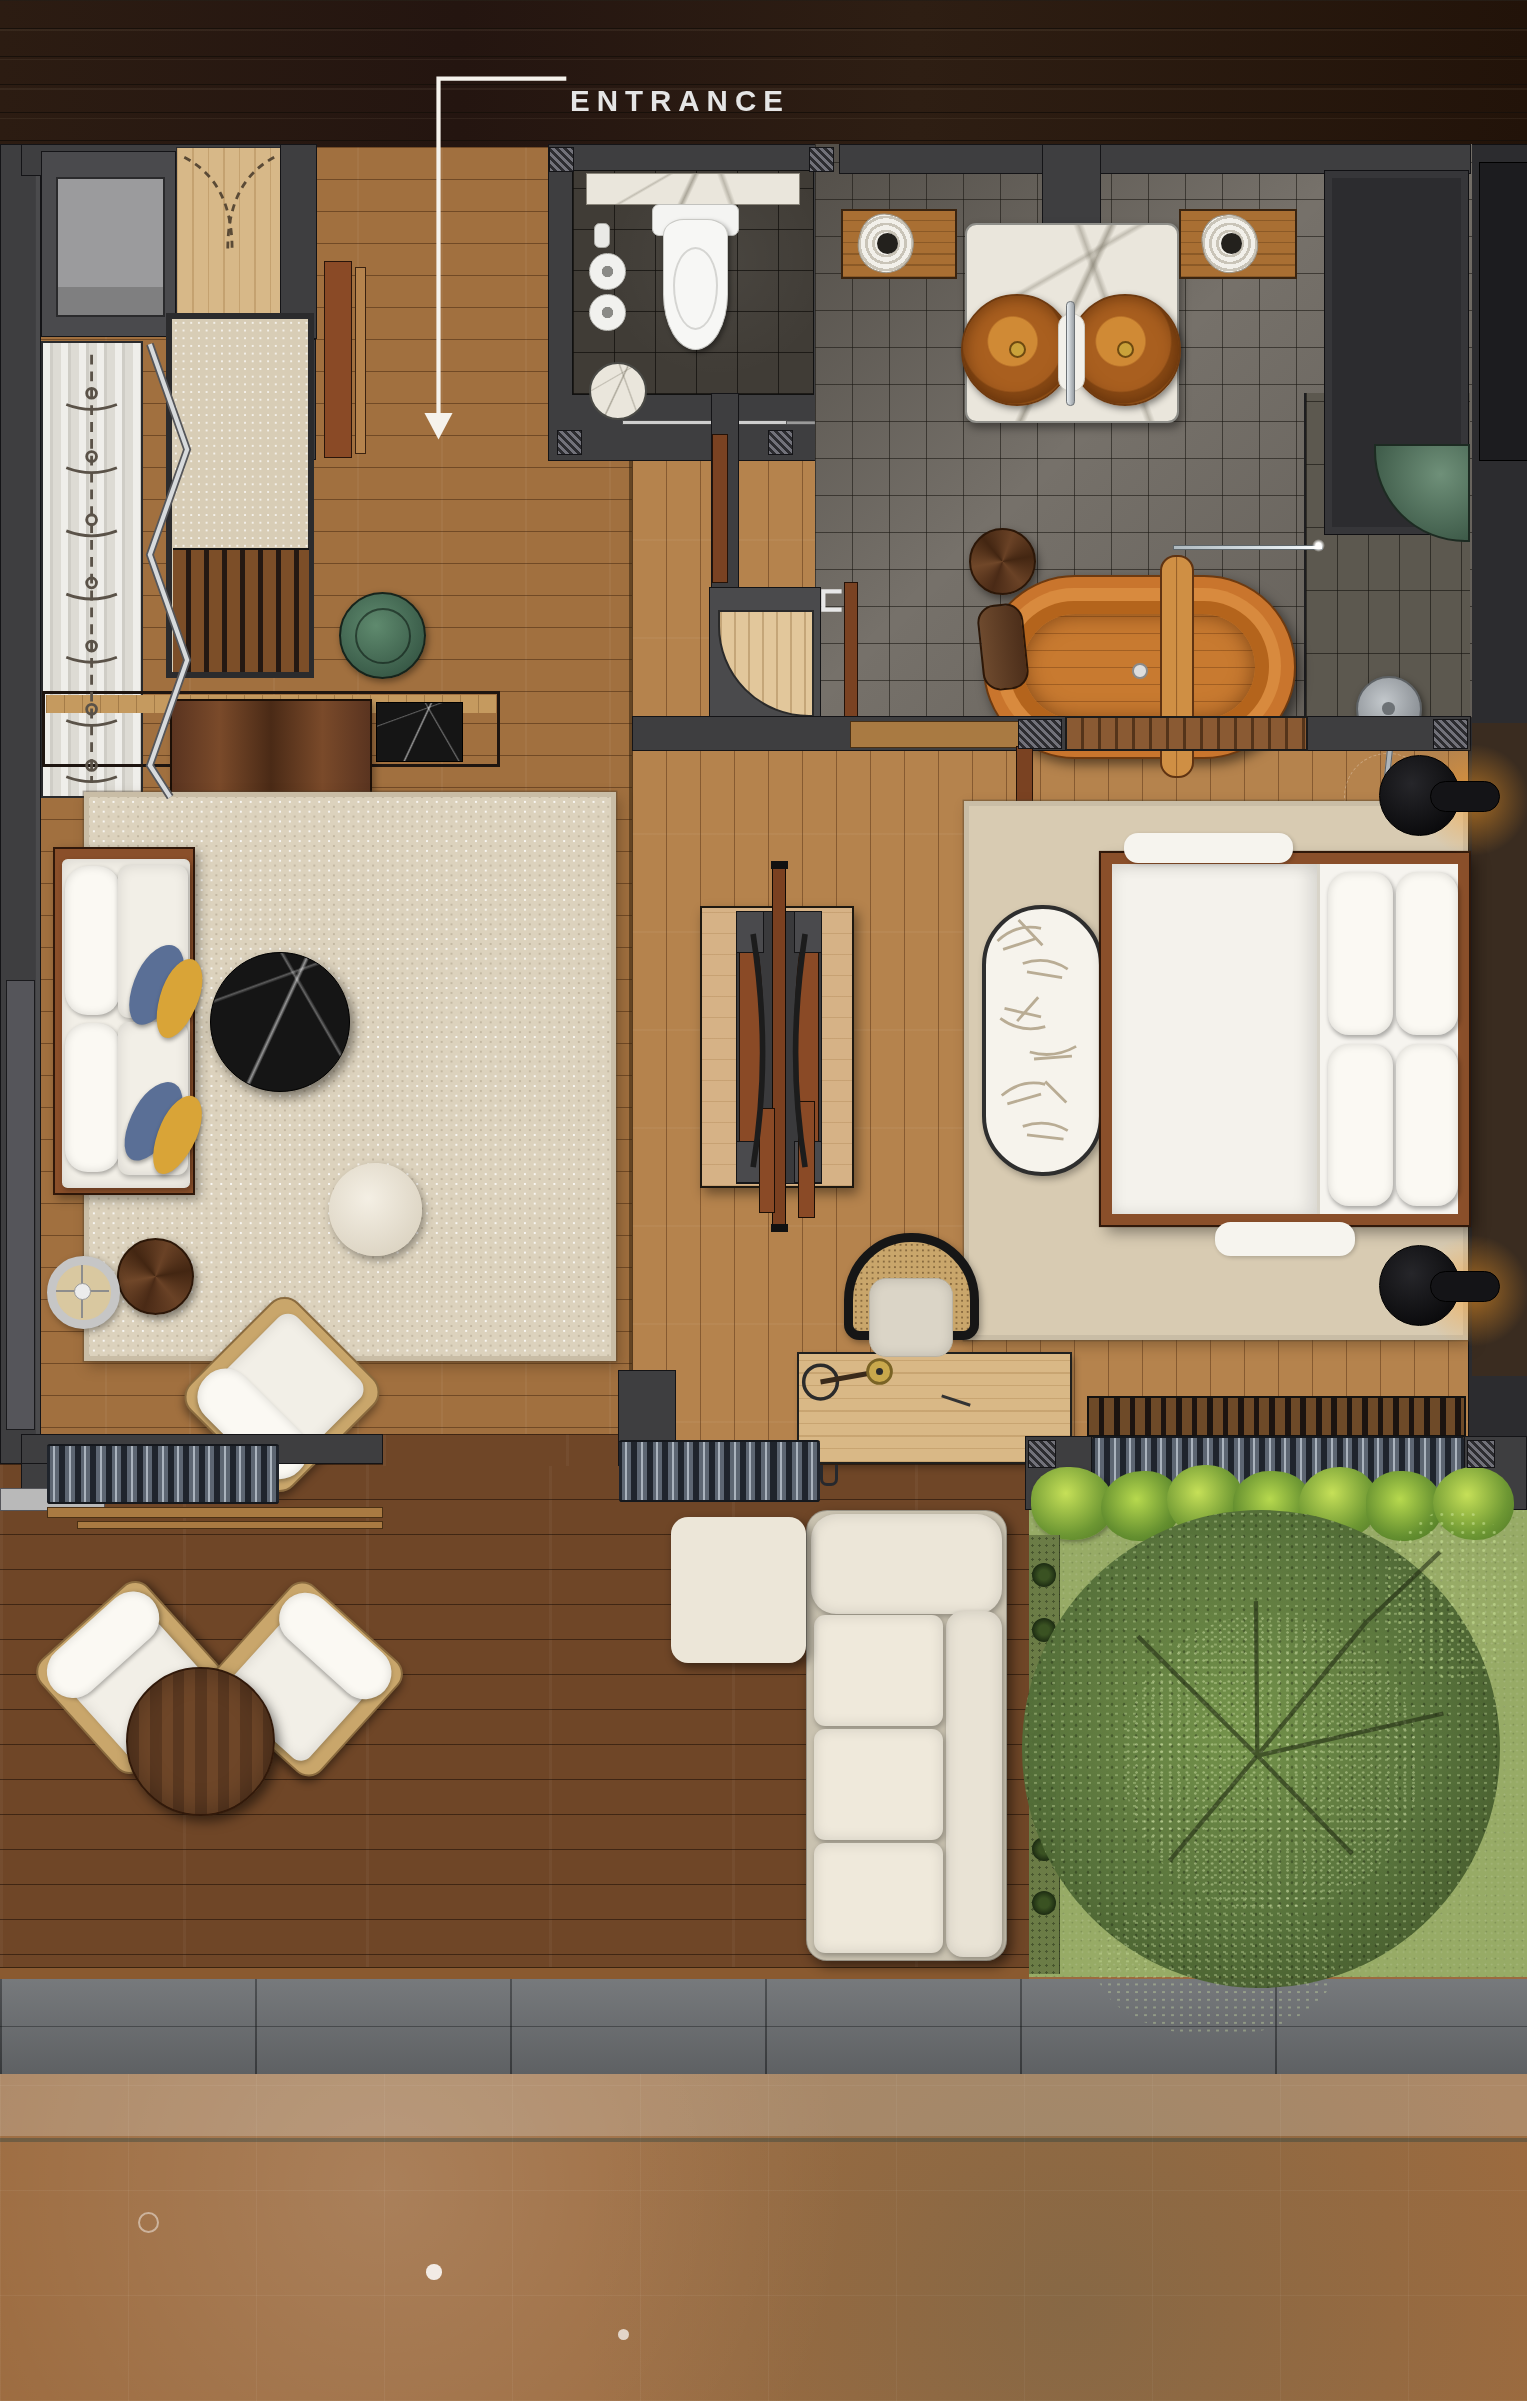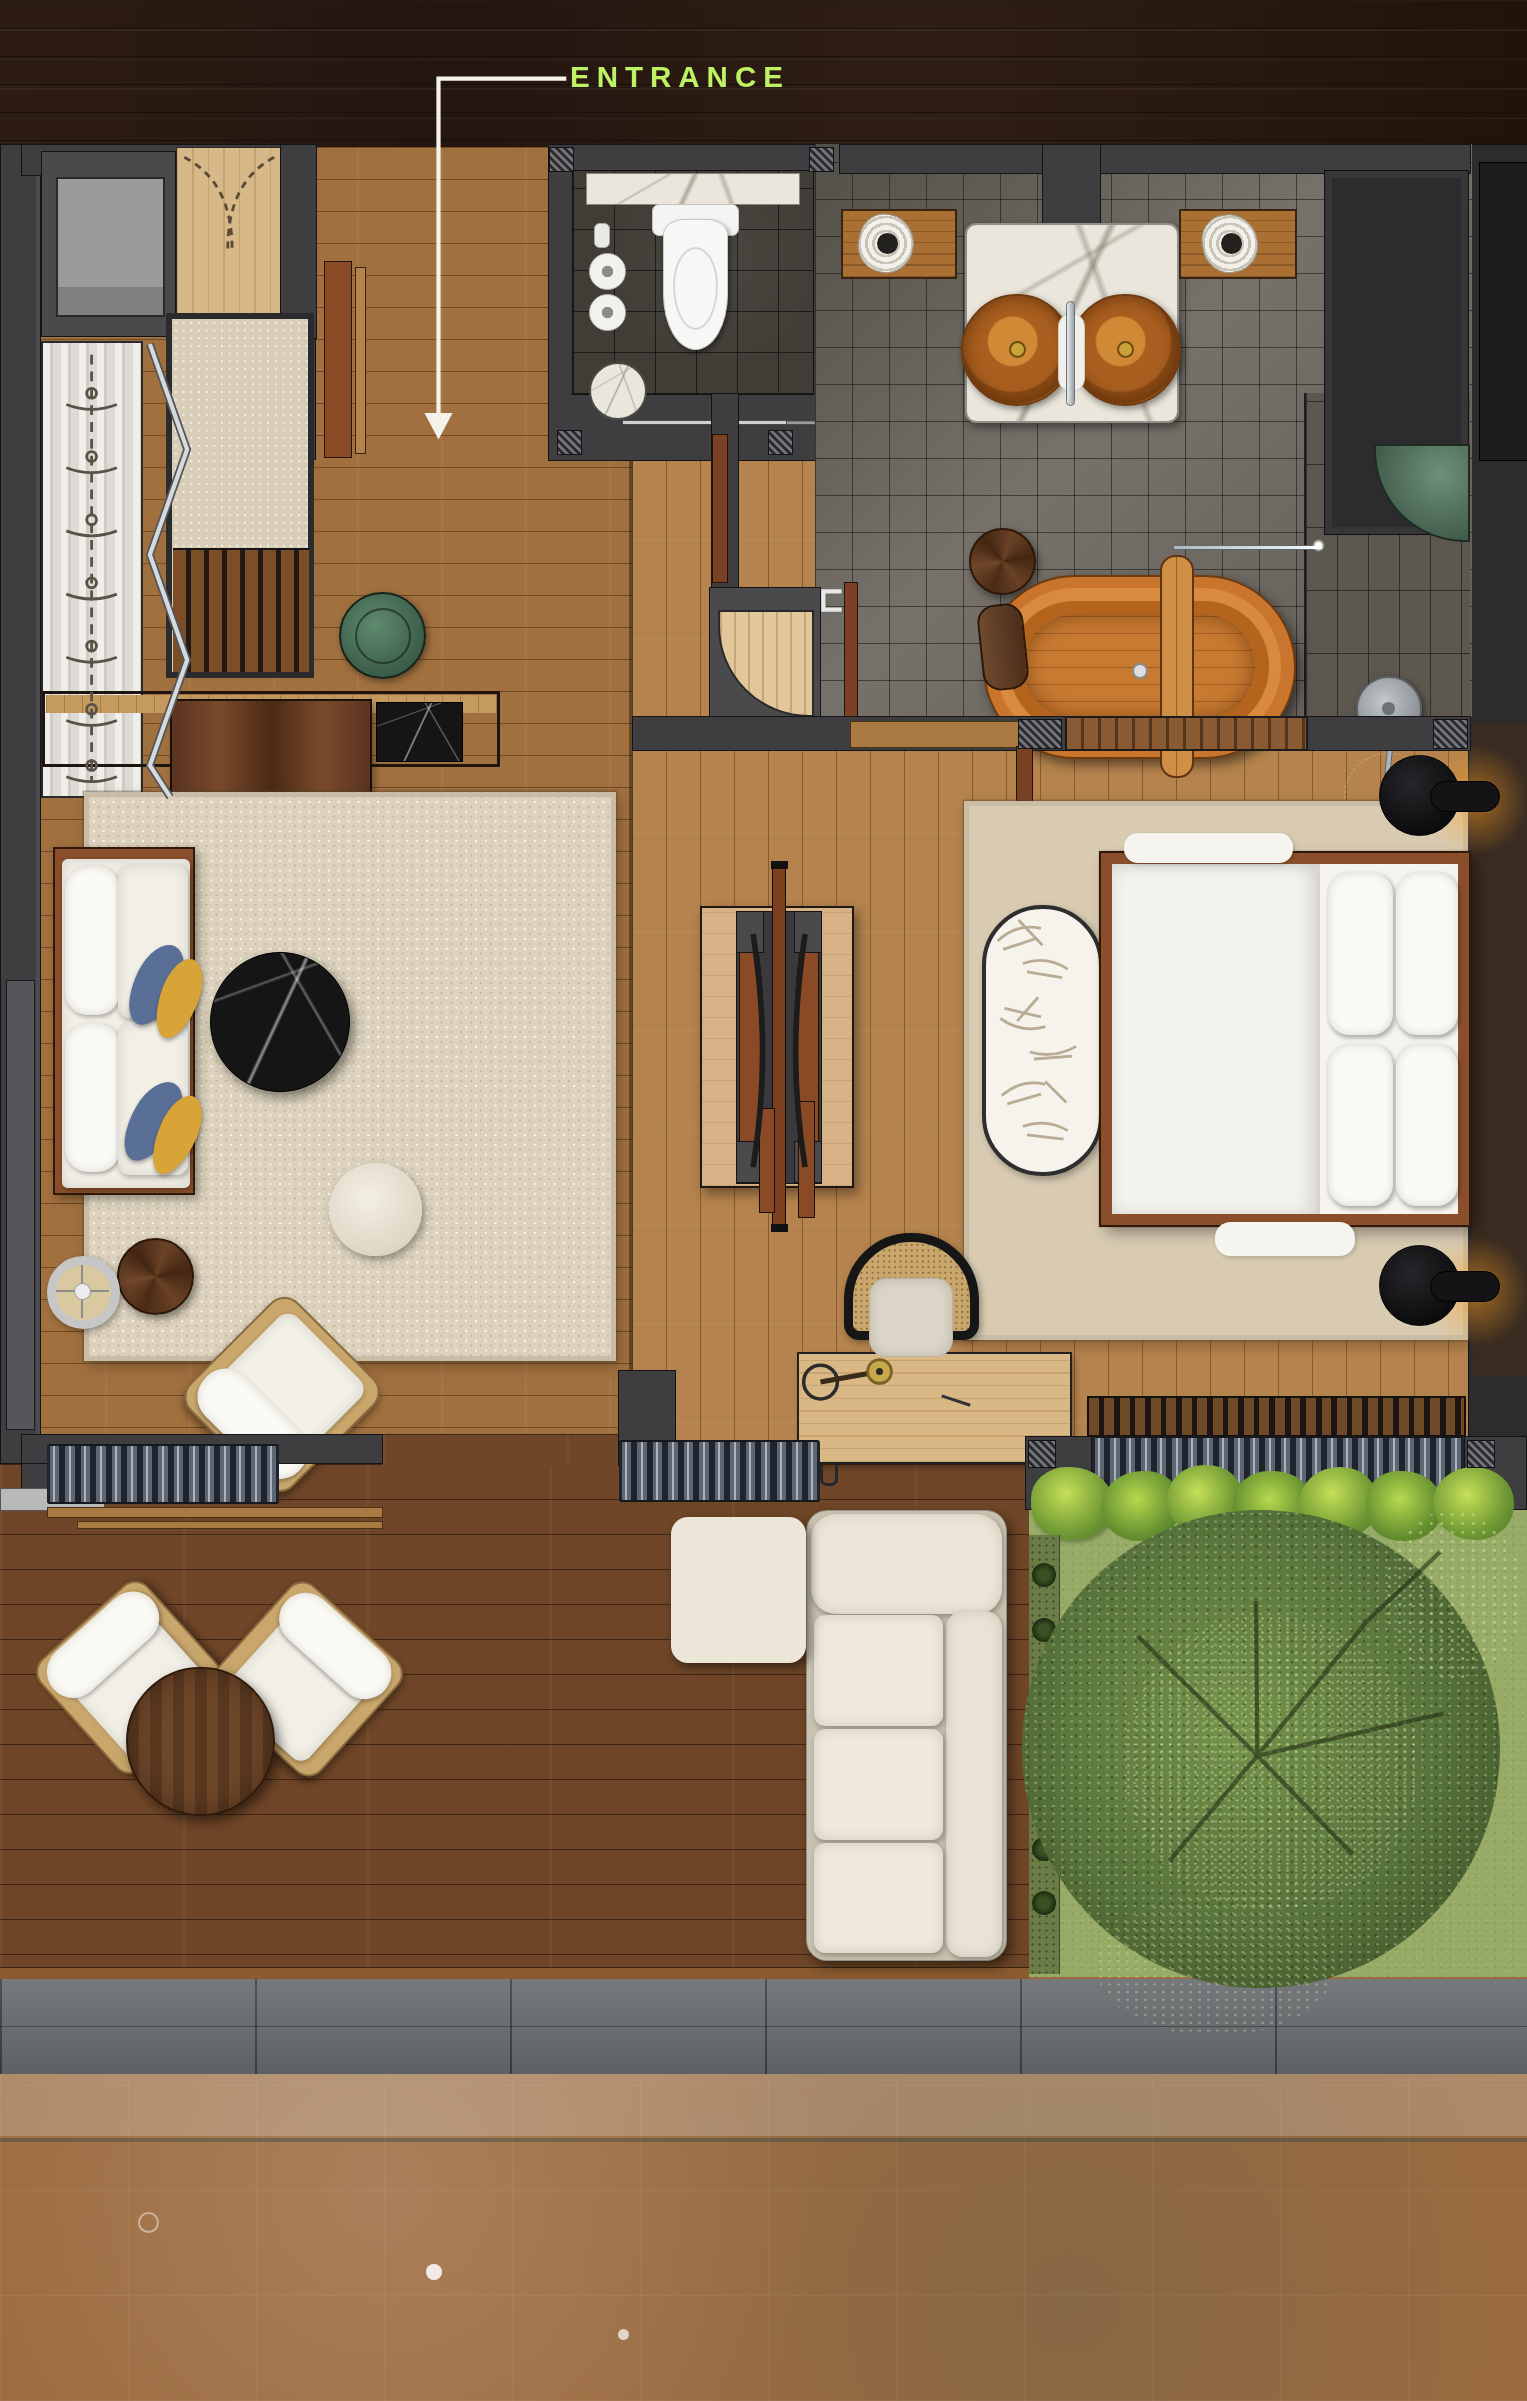--- a/index.html
+++ b/index.html
@@ -22,21 +22,21 @@
   .wall-dk{background:#2c2c2f;border:1.4px solid #101013;}
   .hatch{background:repeating-linear-gradient(45deg,#72727a 0 2.8px,#2c2c30 2.8px 5.6px);border:1.4px solid #141417;}
   .rug{background:#dcd2bd;background-image:radial-gradient(rgba(255,255,255,.8) 1.1px,transparent 1.5px),radial-gradient(rgba(120,105,80,.25) 1px,transparent 1.4px);background-size:9.8px 9.8px,9.8px 9.8px;background-position:0 0,4.9px 4.9px;border:5.6px solid #c9bda6;box-shadow:0 0 0 1.4px rgba(80,65,45,.4),4.2px 5.6px 12.6px rgba(60,40,20,.35);}
   .cushion{background:#f2efe7;box-shadow:inset 0 0 14px rgba(0,0,0,.12),1.4px 2.1px 5.6px rgba(0,0,0,.25);}
   .pillow{background:#fbf9f3;box-shadow:inset 0 0 9.8px rgba(0,0,0,.14),1.4px 2.1px 4.2px rgba(0,0,0,.3);}
   .wood-dark-round{background:conic-gradient(from 20deg,#6a4226,#432612,#6a4226,#4a2a16,#704729,#432612,#6a4226);border-radius:50%;border:2.1px solid #2c1708;box-shadow:2.8px 4.2px 8.4px rgba(0,0,0,.45);}
   .accordion{background:repeating-linear-gradient(90deg,#1f242c 0 2.8px,#5d6672 2.8px 6.3px,#aab3bd 6.3px 8.4px,#5d6672 8.4px 12px,#1f242c 12px 15.5px);border-top:2.8px solid #15181d;border-bottom:2.8px solid #15181d;border-radius:2.8px;}
   .thresh{background:#a97a42;border:1.4px solid #4a3014;}
   .marble-w{background:#eae6dc;background-image:linear-gradient(115deg,transparent 46%,rgba(120,115,100,.55) 48%,transparent 50%),linear-gradient(70deg,transparent 63%,rgba(120,115,100,.4) 65%,transparent 67%),linear-gradient(150deg,transparent 30%,rgba(120,115,100,.35) 31.5%,transparent 33%);}
   .marble-b{background:#151515;background-image:linear-gradient(115deg,transparent 47%,rgba(255,255,255,.55) 48.5%,transparent 50%),linear-gradient(60deg,transparent 68%,rgba(255,255,255,.35) 69%,transparent 70.5%),linear-gradient(160deg,transparent 25%,rgba(255,255,255,.3) 26%,transparent 27.5%);}
-  .lbl{color:#bef264;font-weight:700;font-size:29.5px;letter-spacing:7px;}
+  .lbl{color:#e5e5e5;font-weight:700;font-size:29.5px;letter-spacing:7px;margin-top:24px;}
   svg{position:absolute;left:0;top:0;pointer-events:none;}
 </style>
 </head>
 <body>
 
 <div id="plan">
 
   <div class="abs roof" style="left:0;top:0;width:1528px;height:147px;"></div>
   <div class="abs roof" style="left:302px;top:147px;width:334px;height:74px;"></div>
   <div class="abs wood-liv" style="left:21px;top:147px;width:611px;height:1290px;"></div>

